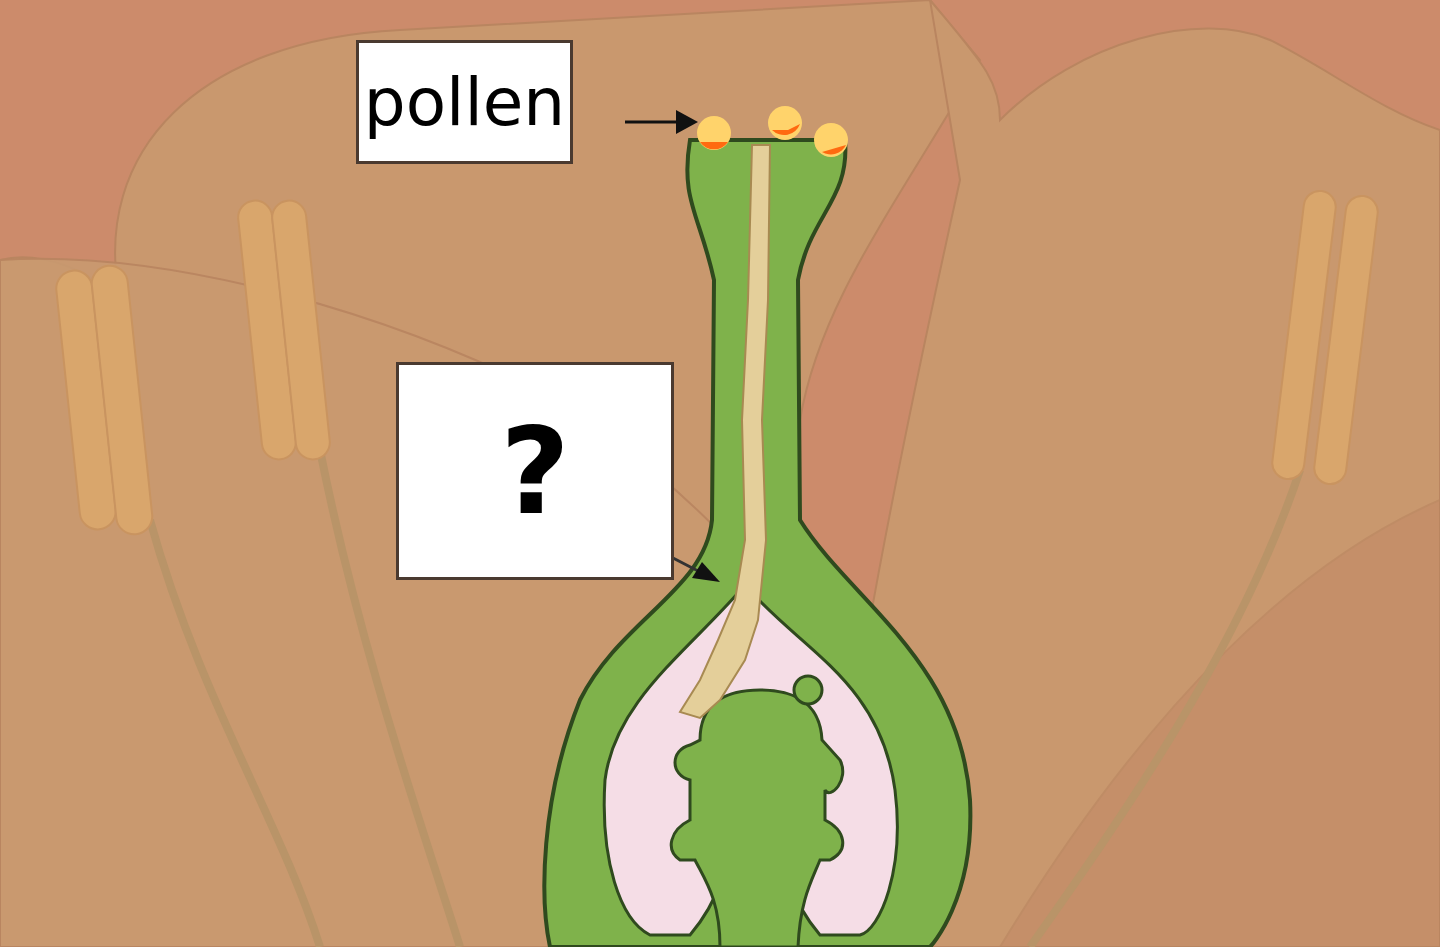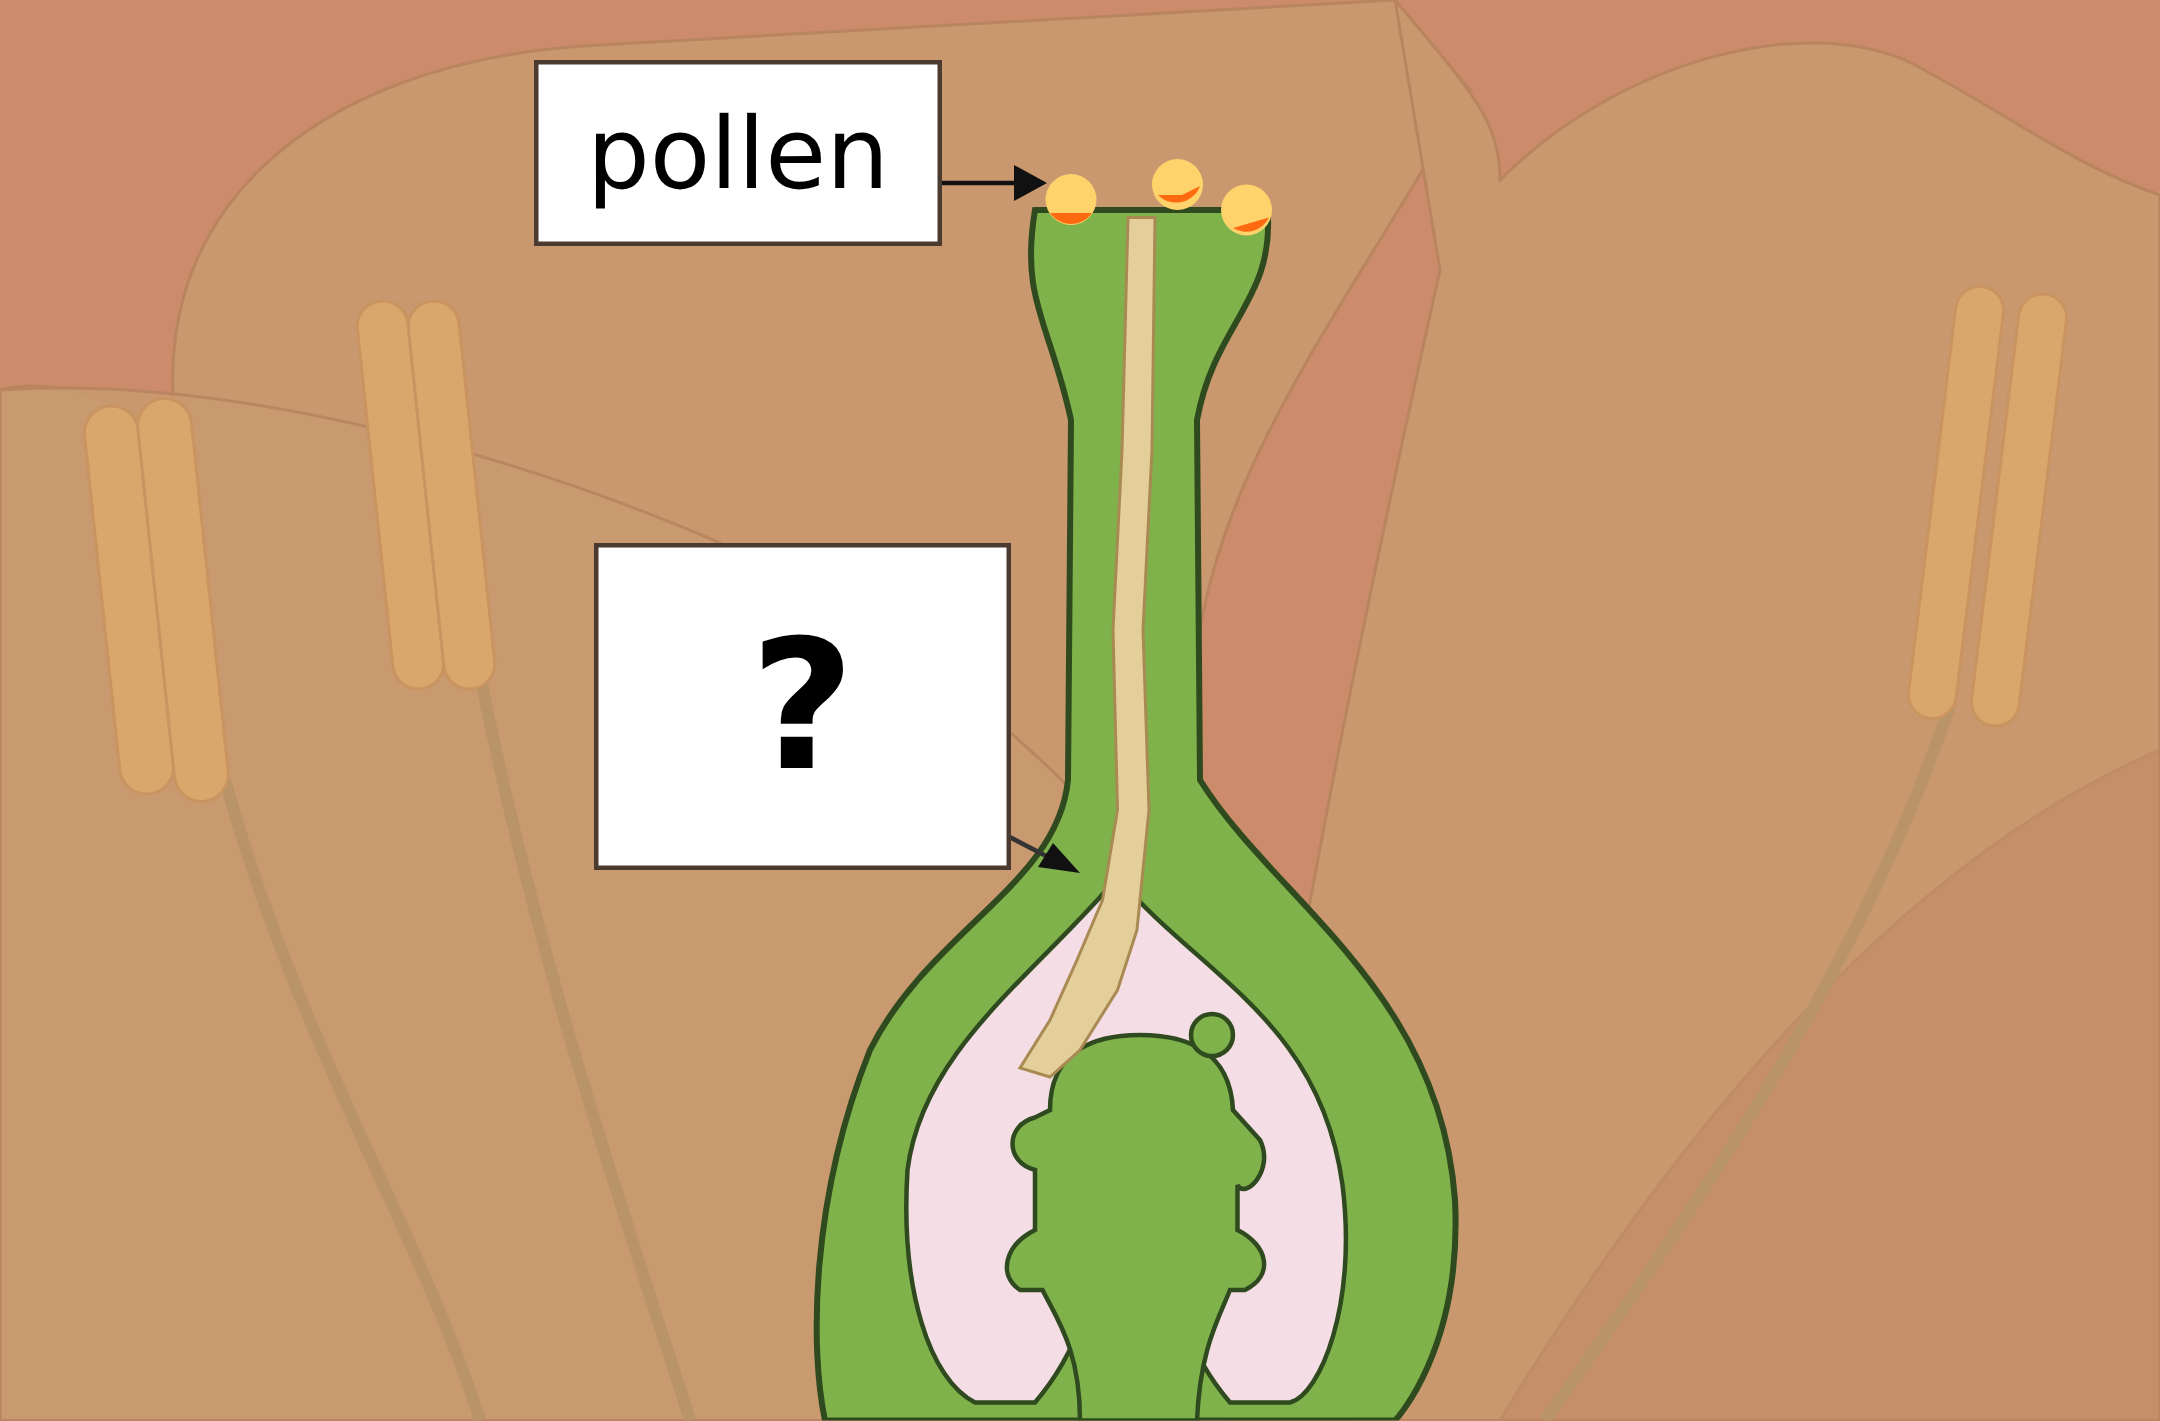--- a/index.html
+++ b/index.html
@@ -4,21 +4,21 @@
   <style>
     html, body { margin: 0; padding: 0; }
     body { width: 1440px; height: 947px; overflow: hidden; background: #cc8b6b; font-family: "Liberation Sans", sans-serif; }
     #stage { position: relative; width: 1440px; height: 947px; }
     #stage svg { position: absolute; left: 0; top: 0; }
     .label-box {
       position: absolute; background: #ffffff; border: 3px solid #4a3a30;
       box-sizing: border-box; display: flex; align-items: center; justify-content: center;
       color: #000; font-family: "DejaVu Sans", sans-serif;
     }
-    #pollen-label { left: 356px; top: 40px; width: 272px; height: 124px; font-size: 66px; }
+    #pollen-label { left: 356px; top: 40px; width: 217px; height: 124px; font-size: 66px; }
     #unknown-label { left: 396px; top: 362px; width: 278px; height: 218px; font-size: 120px; font-weight: bold; }
   </style>
 </head>
 <body>
 
 <div id="stage">
   <svg width="1440" height="947" viewBox="0 0 1440 947">
 
     <rect x="0" y="0" width="1440" height="947" fill="#cc8b6b"></rect>
 

